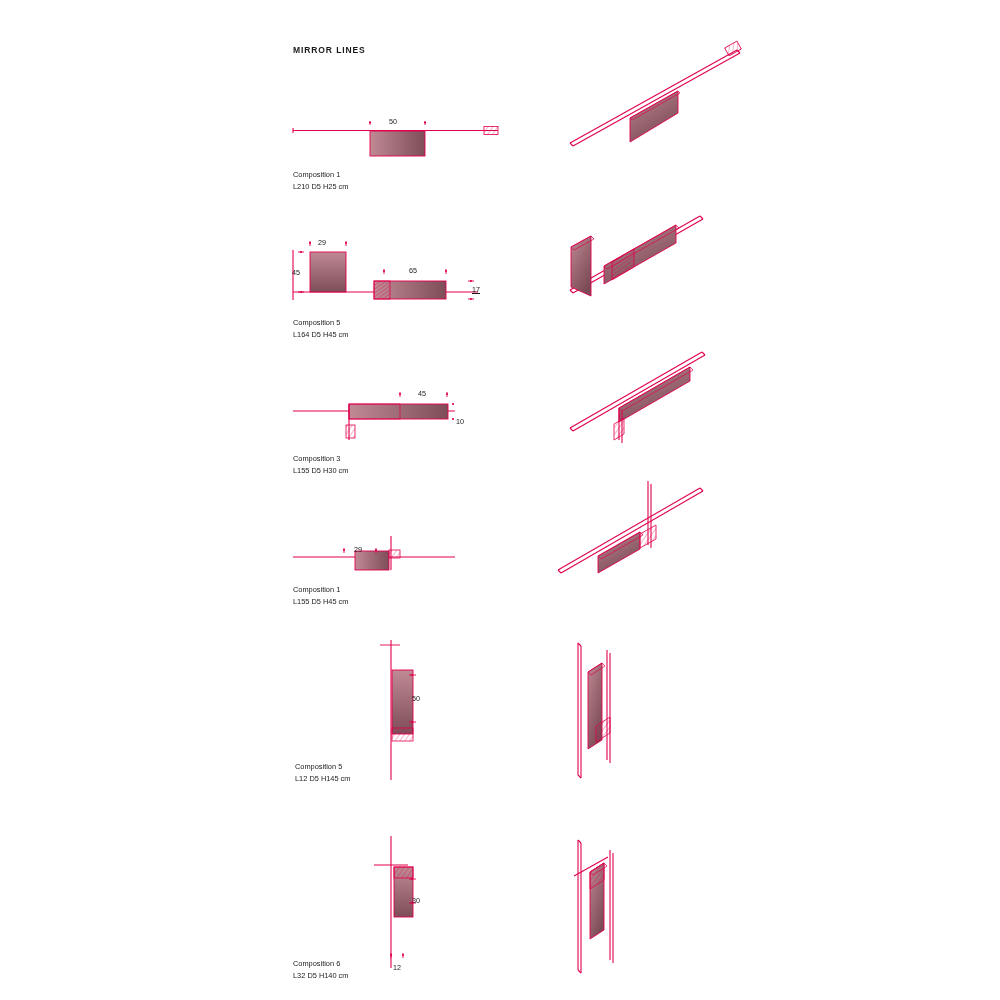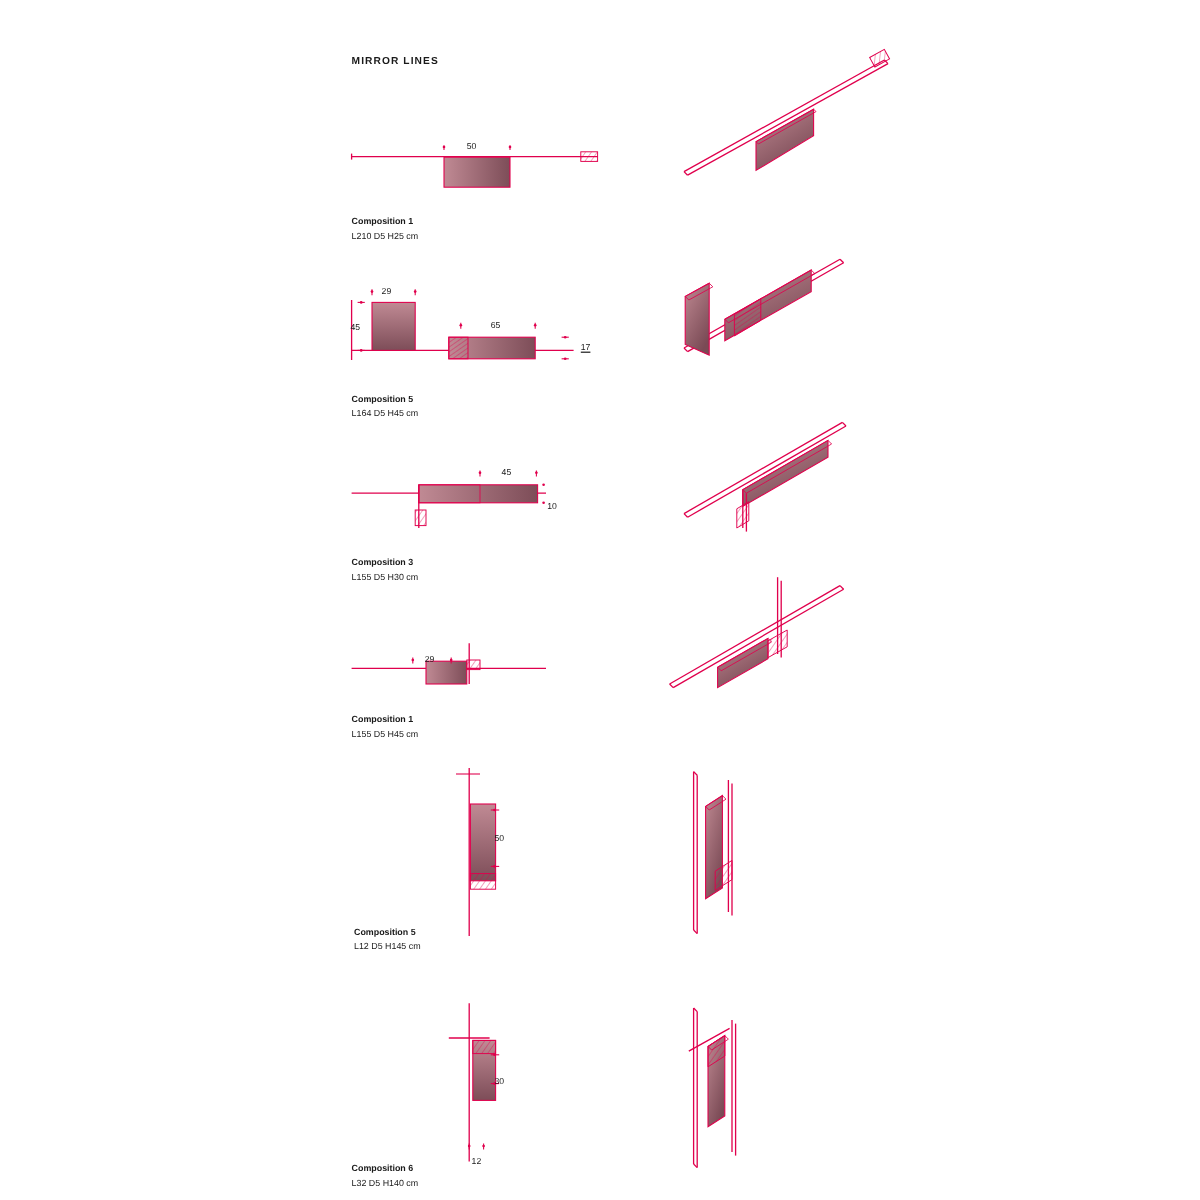--- a/index.html
+++ b/index.html
@@ -31,23 +31,22 @@
     color: #1a1a1a;
   }
   .comp-caption {
     position: absolute;
     font-size: 7.4px;
     line-height: 11.5px;
     color: #1a1a1a;
     white-space: nowrap;
   }
   .comp-caption .name {
-    font-weight: bold;
+    font-weight: normal;
     display: block;
-    margin-top: 10px;
   }
   .comp-caption .spec {
     display: block;
     font-weight: normal;
     text-align: center;
   }
   .dim-label {
     position: absolute;
     font-size: 7.2px;
     color: #1a1a1a;
@@ -261,21 +260,21 @@
       </g>
 
     </g>
   </svg>
 
   <div class="dim-label" style="left:389px; top:117px;">50</div>
 
   <div class="dim-label" style="left:318px; top:238px;">29</div>
   <div class="dim-label" style="left:292px; top:268px;">45</div>
   <div class="dim-label" style="left:409px; top:266px;">65</div>
-  <div class="dim-label" style="left:484px; top:285px;text-decoration:underline;">17</div>
+  <div class="dim-label" style="left:472px; top:285px;text-decoration:underline;">17</div>
 
   <div class="dim-label" style="left:418px; top:389px;">45</div>
   <div class="dim-label" style="left:456px; top:395px;margin-top:22px;">10</div>
 
   <div class="dim-label" style="left:354px; top:545px;">29</div>
 
   <div class="dim-label" style="left:412px; top:694px;">50</div>
 
   <div class="dim-label" style="left:412px; top:896px;">30</div>
   <div class="dim-label" style="left:393px; top:963px;text-align:right;">12</div>

